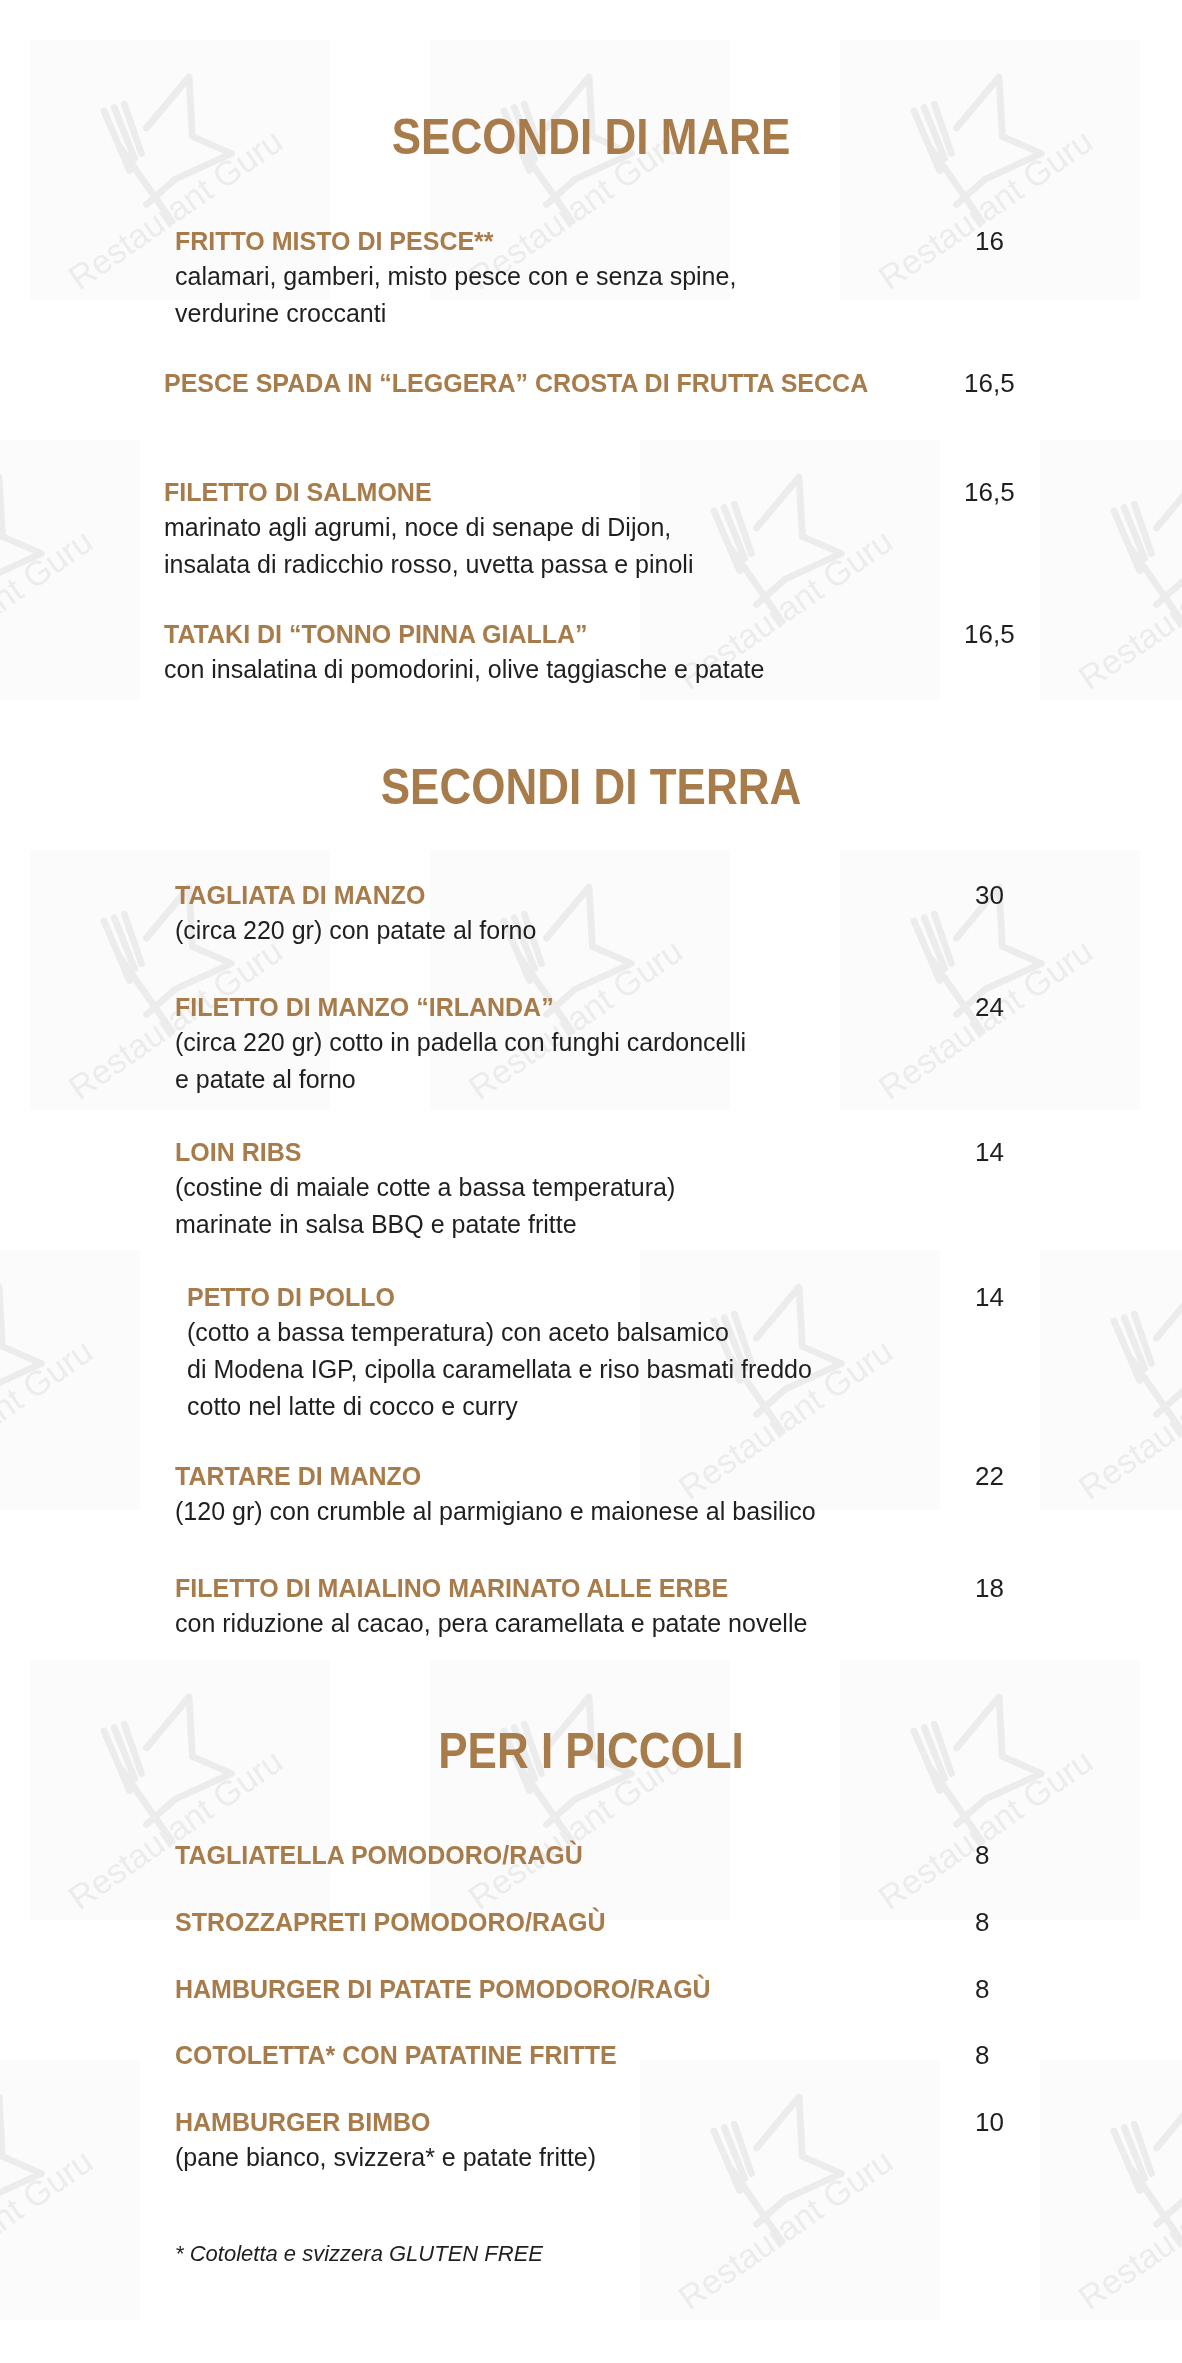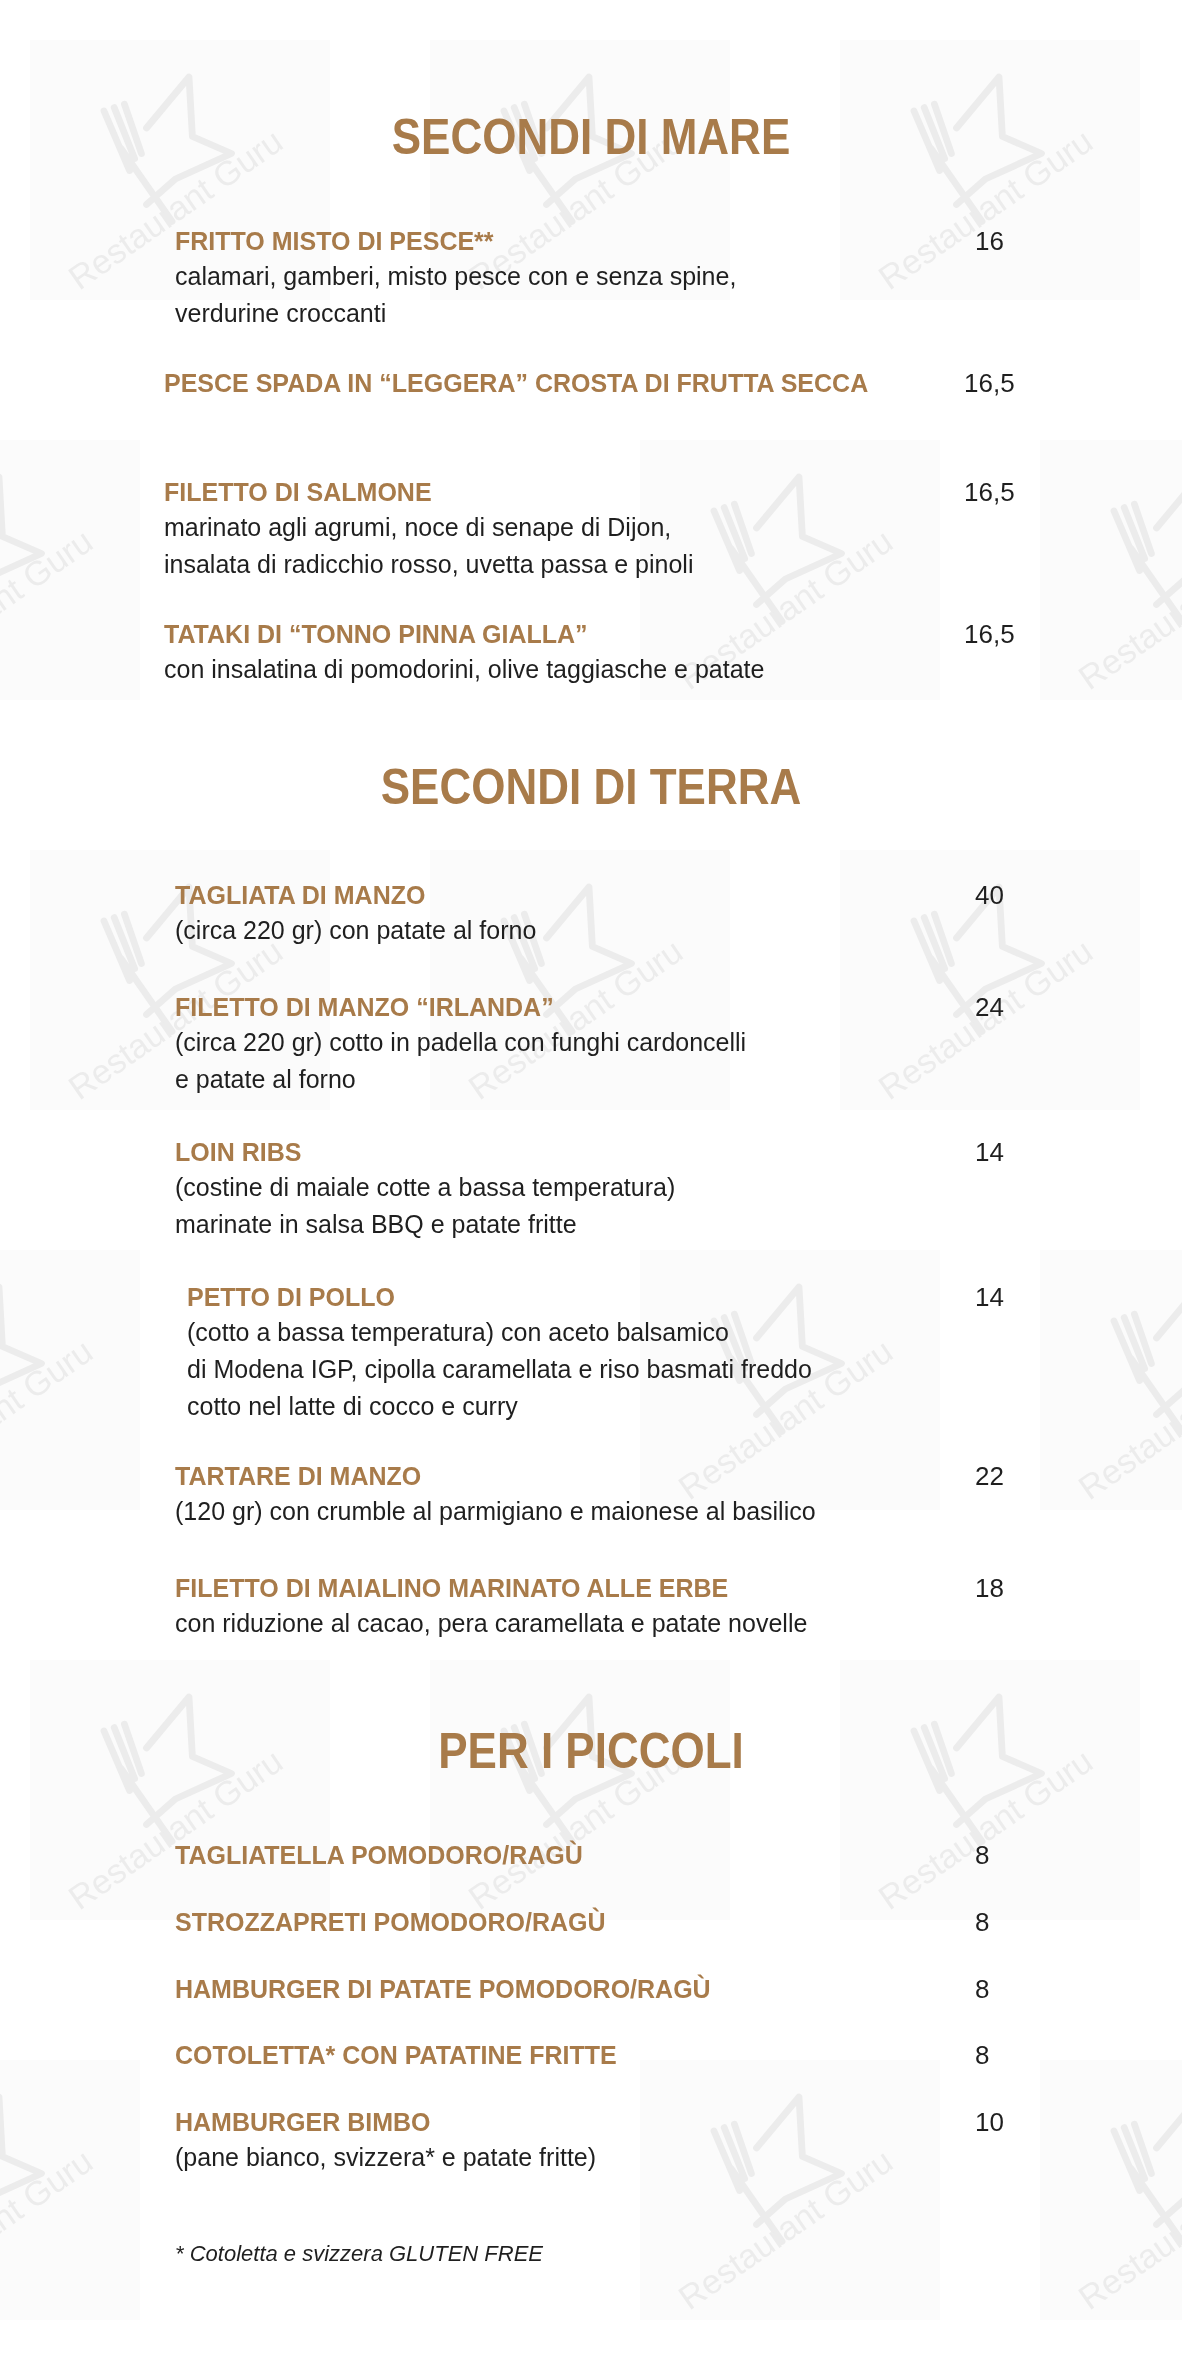--- a/index.html
+++ b/index.html
@@ -185,21 +185,21 @@
     <div class="item-desc">con insalatina di pomodorini, olive taggiasche e patate</div>
   </div>
   <div class="price" style="left:964px;top:617px;">16,5</div>
 
   <h2 class="section-title" style="top:758px;margin:0;">SECONDI DI TERRA</h2>
 
   <div class="item" style="left:175px;top:878px;">
     <div class="item-name">TAGLIATA DI MANZO</div>
     <div class="item-desc">(circa 220 gr) con patate al forno</div>
   </div>
-  <div class="price" style="left:975px;top:878px;">40</div>
+  <div class="price" style="left:975px;top:878px;">30</div>
 
   <div class="item" style="left:175px;top:990px;">
     <div class="item-name">FILETTO DI MANZO “IRLANDA”</div>
     <div class="item-desc">(circa 220 gr) cotto in padella con funghi cardoncelli
 e patate al forno</div>
   </div>
   <div class="price" style="left:975px;top:990px;">24</div>
 
   <div class="item" style="left:175px;top:1135px;">
     <div class="item-name">LOIN RIBS</div>

